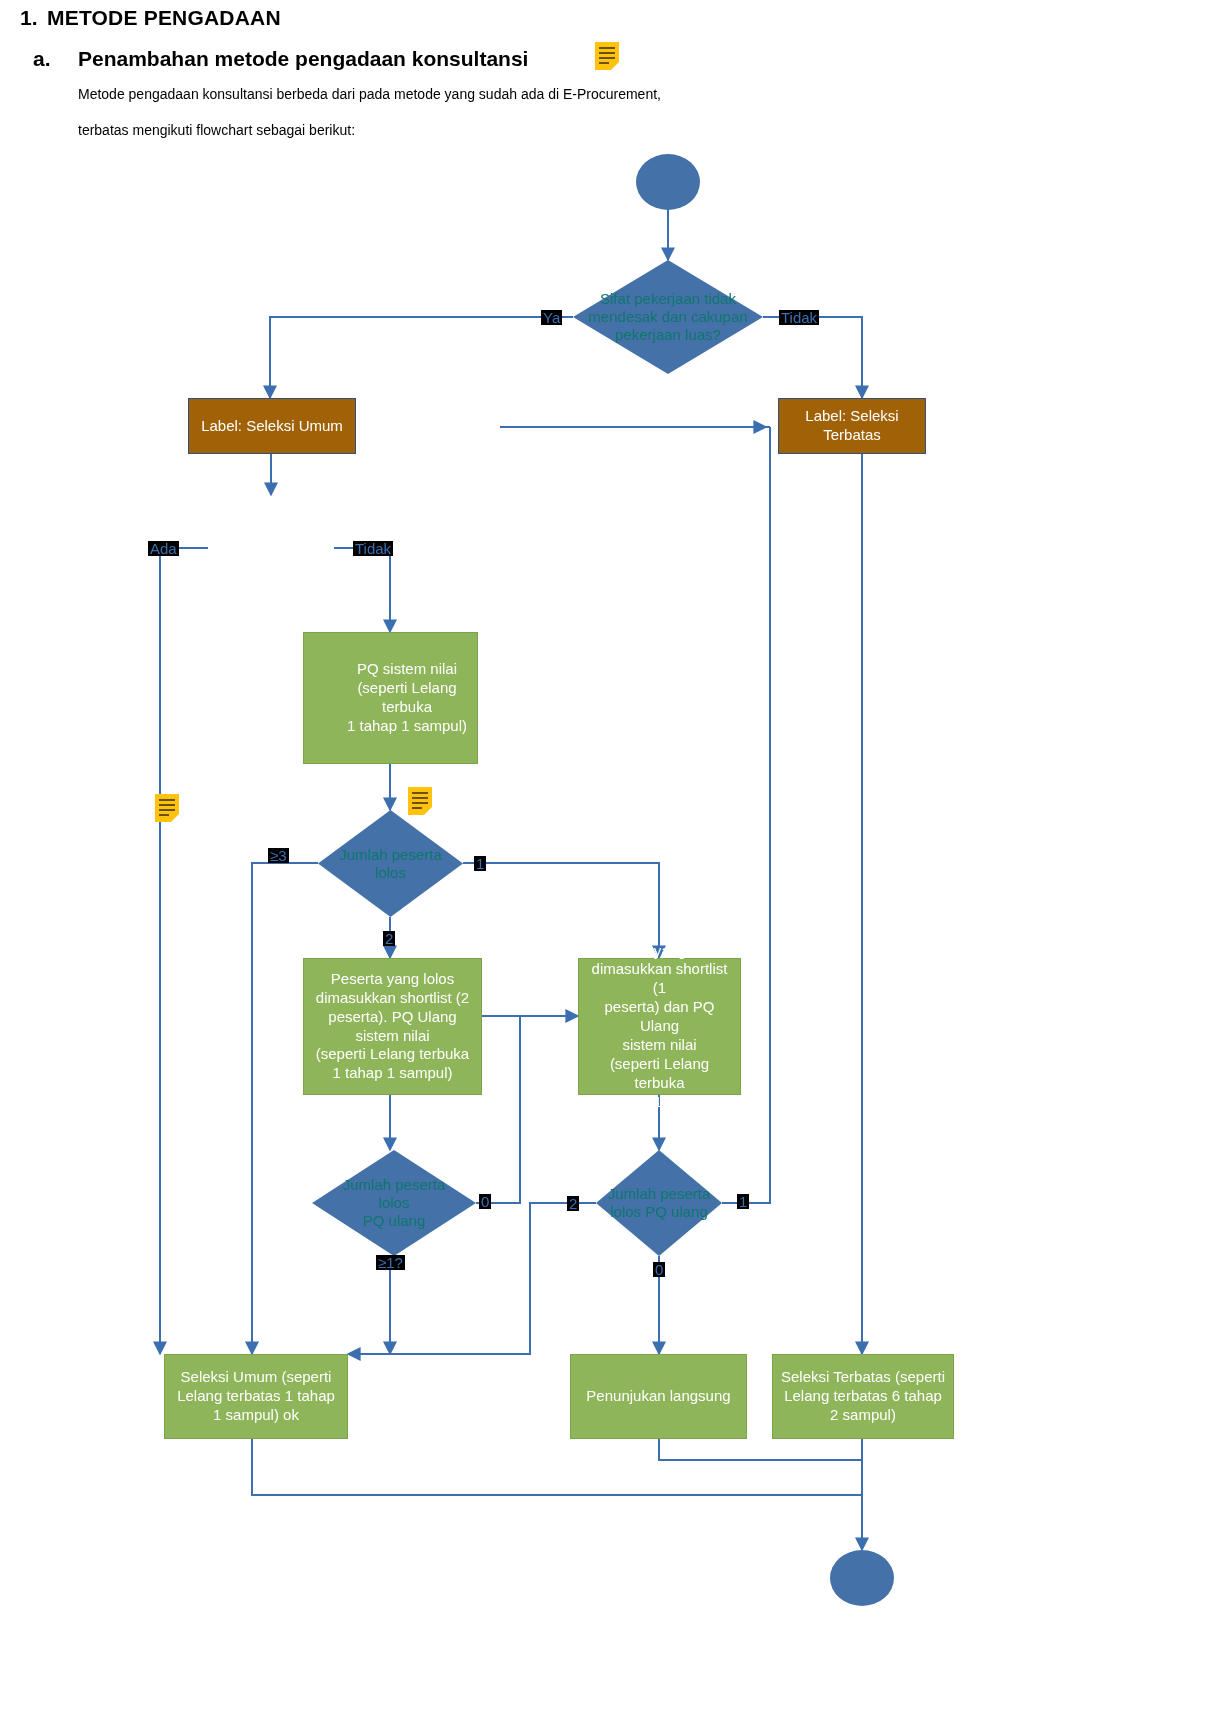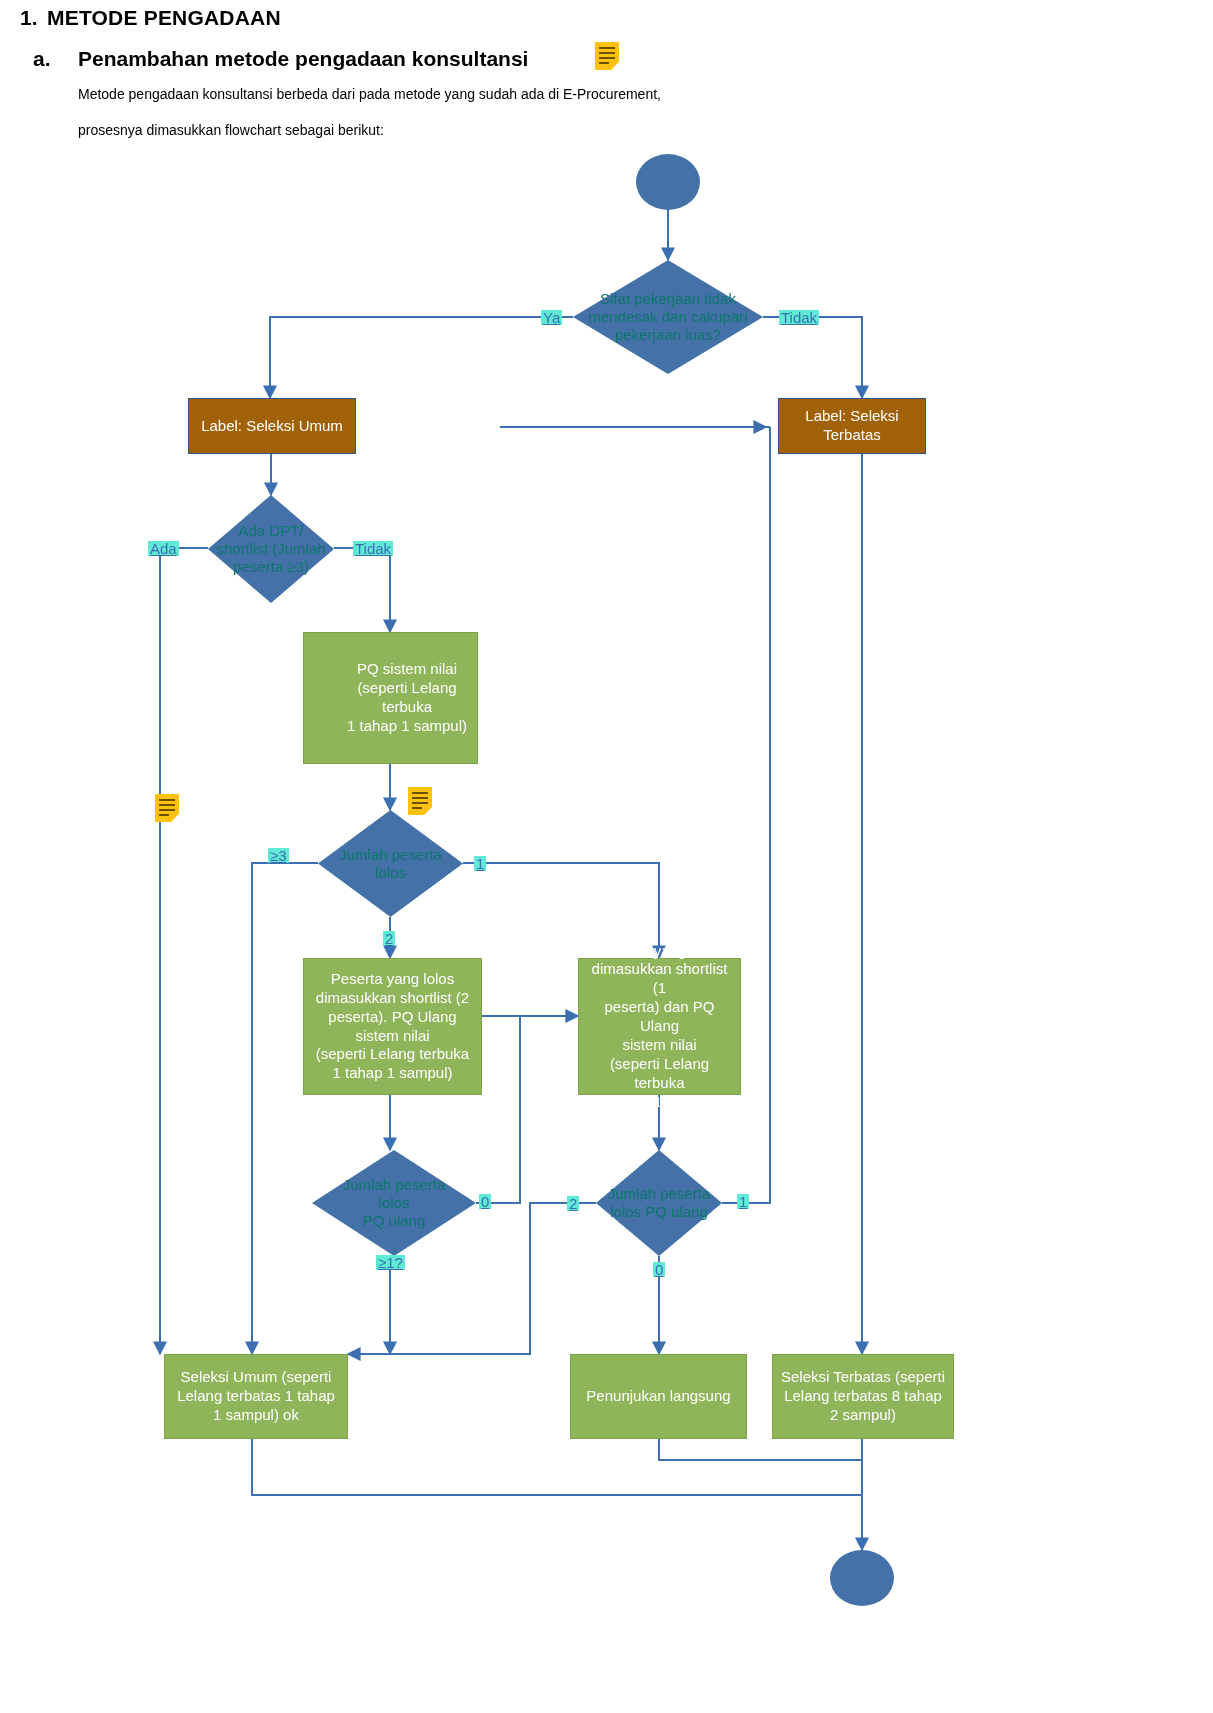--- a/index.html
+++ b/index.html
@@ -135,25 +135,24 @@
     color: #0f766e;
     text-align: center;
     line-height: 1.2;
     font-size: 15px;
   }
 
   .edge-label {
     position: absolute;
     color: #3b6fb0;
     font-size: 15px;
-    background: #5eead4;
+    background: #000000;
     padding: 0 2px;
     white-space: nowrap;
     line-height: 1;
-    text-decoration: underline;
   }
 </style>
 </head>
 <body>
 
 <div id="doc-header">
   <div class="hdr-line hdr-num" style="left:20px; top:6px;">1.</div>
   <div class="hdr-line hdr-title" style="left:47px; top:6px;">METODE PENGADAAN</div>
 
   <div class="hdr-line hdr-sub-num" style="left:33px; top:47px;">a.</div>
@@ -163,21 +162,21 @@
     <span class="lines">
       <i></i>
         <i></i>
         <i></i>
         <i class="short"></i>
     </span>
     <span class="fold"></span>
   </div>
 
   <div class="hdr-line hdr-body" style="left:78px; top:86px;">Metode pengadaan konsultansi berbeda dari pada metode yang sudah ada di E-Procurement,</div>
-  <div class="hdr-line hdr-body" style="left:78px; top:122px;">prosesnya dimasukkan flowchart sebagai berikut:</div>
+  <div class="hdr-line hdr-body" style="left:78px; top:122px;">terbatas mengikuti flowchart sebagai berikut:</div>
 </div>
 
 <div id="flowchart">
 
   <svg id="edges" viewBox="0 0 1213 1563" xmlns="http://www.w3.org/2000/svg">
     <defs>
       <marker id="arrow" viewBox="0 0 10 10" refX="9" refY="5" markerWidth="7" markerHeight="7" orient="auto-start-reverse">
         <path d="M 0 0 L 10 5 L 0 10 z" fill="#3b6fb0"></path>
       </marker>
     </defs>
@@ -247,26 +246,20 @@
   </div>
 
   <div class="node proc-blue" style="left:188px; top:248px; width:168px; height:56px;">
     <span>Label: Seleksi Umum</span>
   </div>
 
   <div class="node proc-blue" style="left:778px; top:248px; width:148px; height:56px;">
     <span>Label: Seleksi Terbatas</span>
   </div>
 
-  <div class="node decision" style="left:208px; top:345px; width:126px; height:108px;">
-    <span class="dshape"></span>
-    <span class="dtext" style="white-space:pre-line; width:150px;">Ada DPT/
-shortlist (Jumlah
-peserta ≥3)</span>
-  </div>
 
   <div class="node proc-green" style="left:303px; top:482px; width:175px; height:132px;">
     <span style="white-space:pre-line;margin-left:33px;">PQ sistem nilai
 (seperti Lelang terbuka
 1 tahap 1 sampul)</span>
   </div>
 
   <div class="node decision" style="left:318px; top:660px; width:145px; height:107px;">
     <span class="dshape"></span>
     <span class="dtext" style="white-space:pre-line;">Jumlah peserta
@@ -309,21 +302,21 @@
 Lelang terbatas 1 tahap
 1 sampul) ok</span>
   </div>
 
   <div class="node proc-green" style="left:570px; top:1204px; width:177px; height:85px;">
     <span style="white-space:pre-line;">Penunjukan langsung</span>
   </div>
 
   <div class="node proc-green" style="left:772px; top:1204px; width:182px; height:85px;">
     <span style="white-space:pre-line;">Seleksi Terbatas (seperti
-Lelang terbatas 8 tahap
+Lelang terbatas 6 tahap
 2 sampul)</span>
   </div>
 
   <div class="node terminator" style="left:830px; top:1400px; width:64px; height:56px;"></div>
 
   <div class="edge-label" style="left:541px; top:160px;">Ya</div>
   <div class="edge-label" style="left:779px; top:160px;">Tidak</div>
   <div class="edge-label" style="left:148px; top:391px;text-align:right;">Ada</div>
   <div class="edge-label" style="left:353px; top:391px;">Tidak</div>
   <div class="edge-label" style="left:268px; top:698px;">≥3</div>

